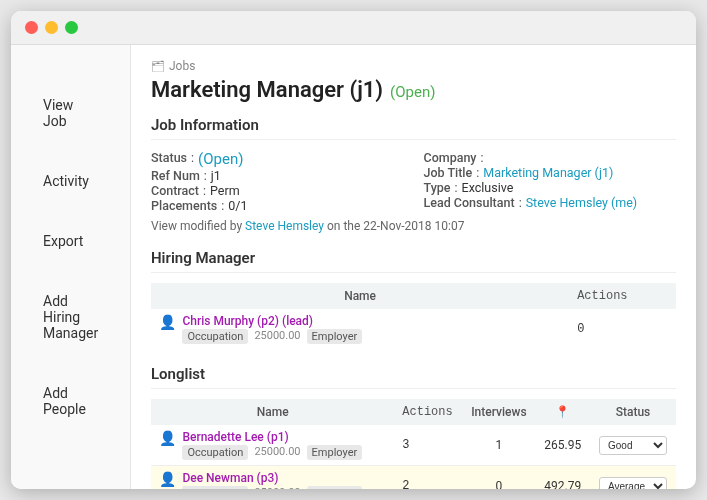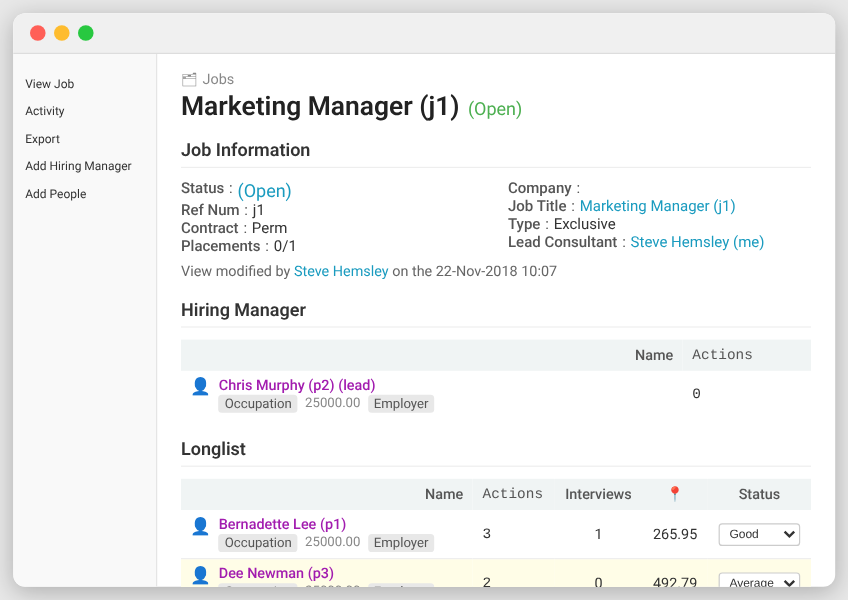--- a/index.html
+++ b/index.html
@@ -46,24 +46,25 @@
       overflow: hidden;
     }
     .sidebar {
       width: 120px;
       background: #f9f9f9;
       border-right: 1px solid #e5e5e5;
       padding: 14px 0;
       flex-shrink: 0;
     }
     .sidebar-nav-item {
-      padding: 6px 10px;
-      font-size: 10px;
+      padding: 6px 32px;
+      font-size: 14px;
       color: #333;
       cursor: pointer;
+      margin-top: 32px;
     }
     .main {
       flex: 1;
       padding: 14px 20px;
       overflow-y: auto;
       font-size: 13px;
       color: #333;
     }
     .breadcrumb {
       font-size: 12px;
@@ -133,21 +134,21 @@
     }
     table {
       width: 100%;
       border-collapse: collapse;
       font-size: 12px;
     }
     thead tr {
       background: #f0f4f4;
     }
     thead th {
-      text-align: right;
+      text-align: center;
       padding: 6px 8px;
       color: #555;
       font-weight: 500;
       font-size: 12px;
     }
     tbody tr {
       border-bottom: 1px solid #eee;
     }
     tbody tr:last-child { border-bottom: none; }
     tbody tr.highlighted {

